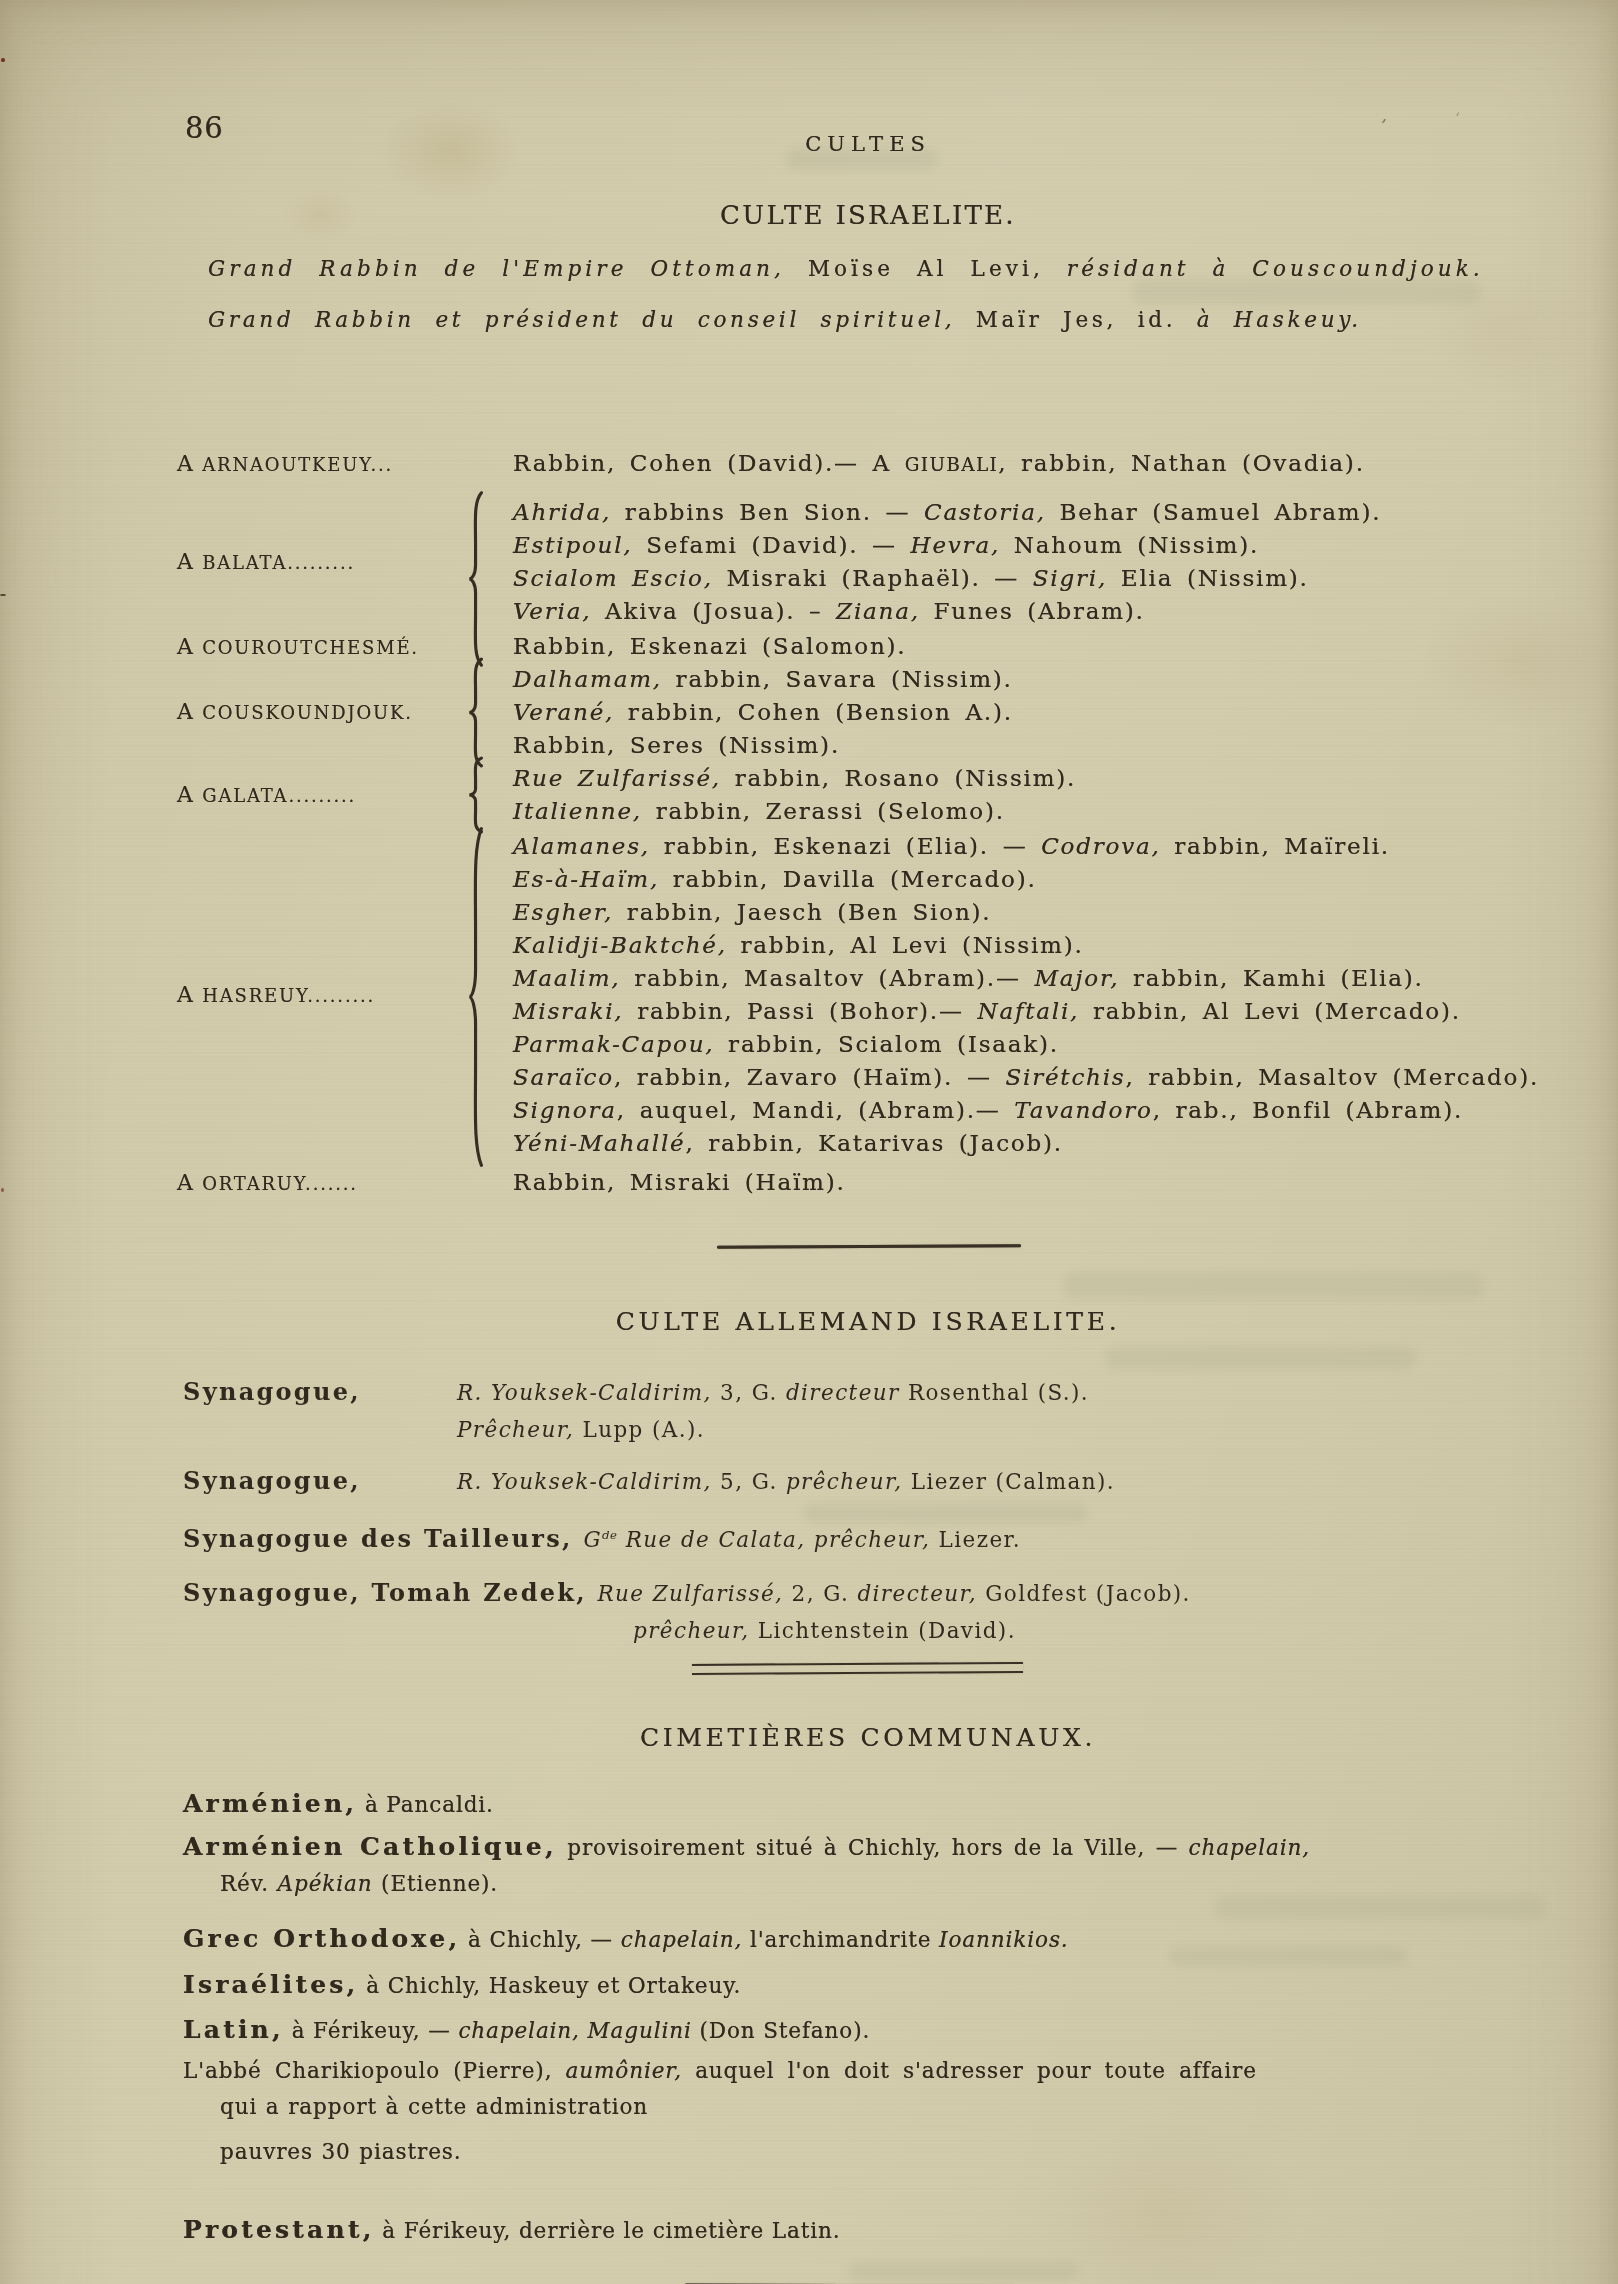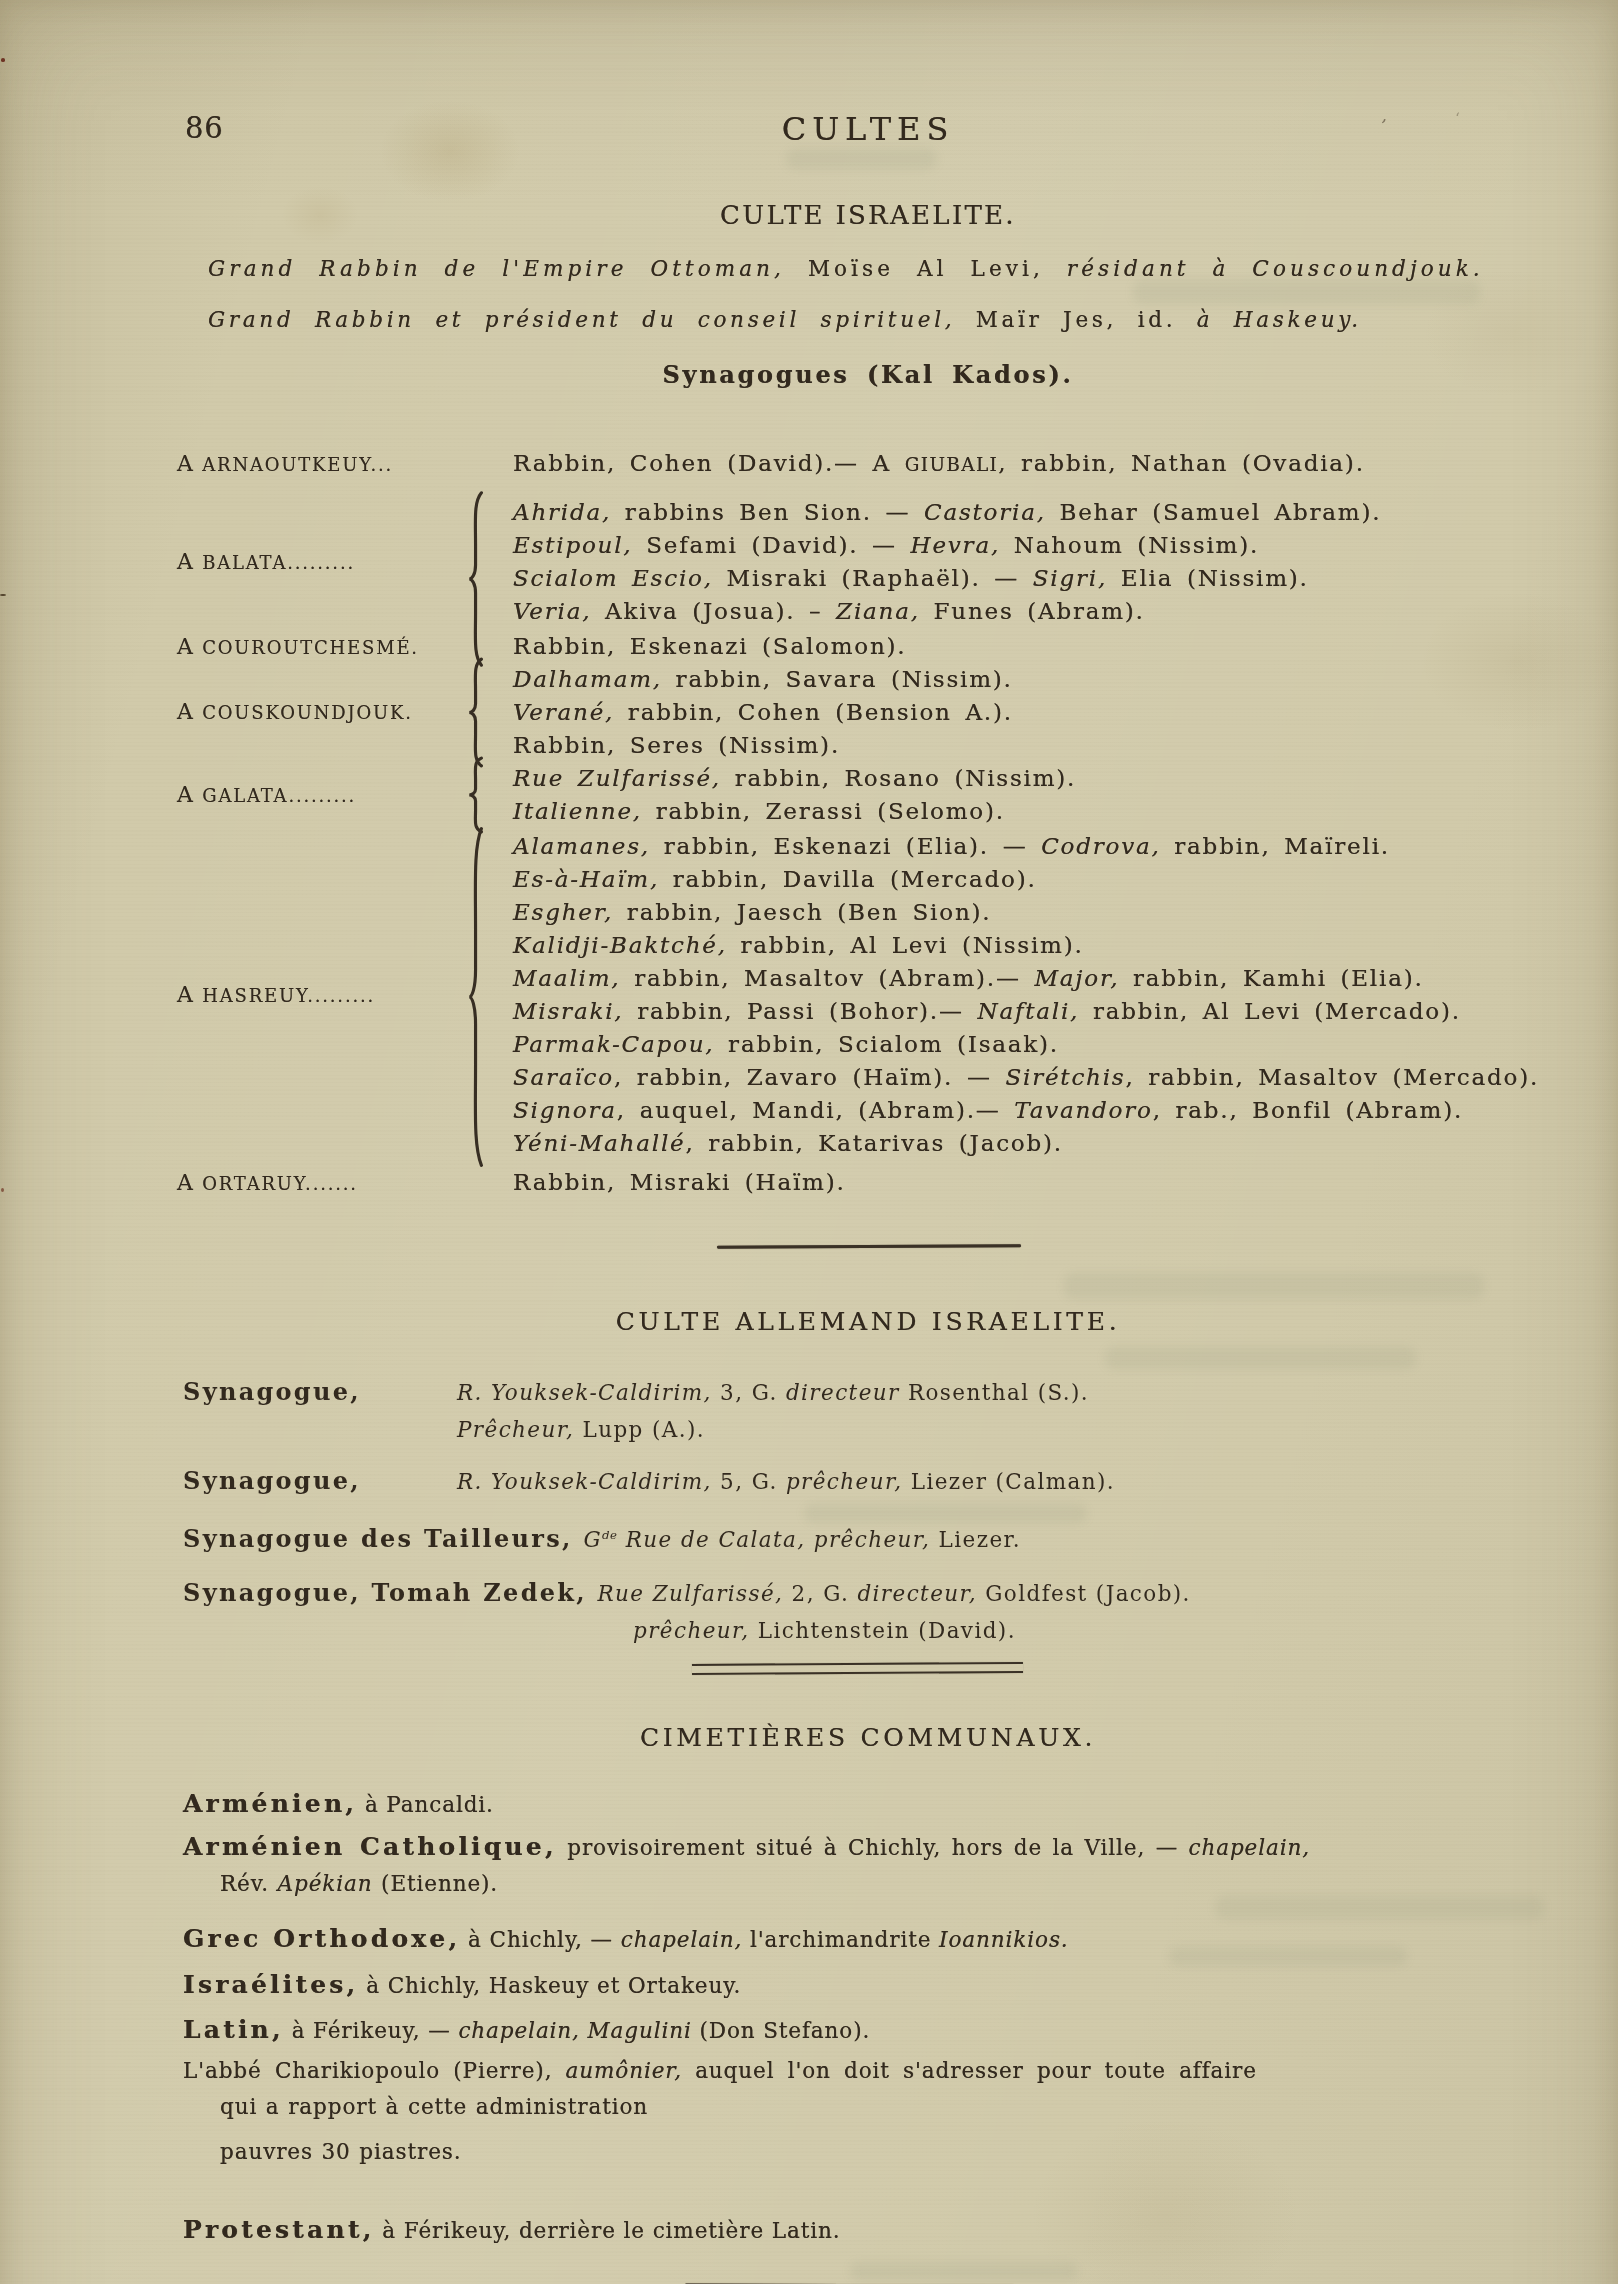--- a/index.html
+++ b/index.html
@@ -29,21 +29,21 @@
   .ghost{position:absolute;background:rgba(125,135,108,.11);filter:blur(4.1px);border-radius:10px;pointer-events:none;}
 
   .txt{position:absolute;white-space:nowrap;
        text-shadow:0 0 0.6px rgba(46,36,24,.55), 0.3px 0.3px 0 rgba(46,36,24,.22);}
   .it{font-style:italic;}
   .bd{font-weight:bold;font-size:25px;letter-spacing:3.2px;}
   .sc{font-size:.8em;letter-spacing:1.4px;}
   .sup{font-size:.55em;vertical-align:super;letter-spacing:0.5px;}
 
   .pagenum{left:185px;top:111px;font-size:29px;letter-spacing:0.9px;}
-  .runhead{left:137px;top:110px;width:1462px;text-align:center;font-size:32px;letter-spacing:6px;}
+  .runhead{left:137px;top:132px;width:1462px;text-align:center;font-size:21px;letter-spacing:6px;}
   .h-main{left:137px;top:200px;width:1462px;text-align:center;font-size:26px;letter-spacing:2.3px;}
   .grand{font-size:21.5px;}
   .g1{left:208px;top:256px;letter-spacing:4.1px;word-spacing:12px;}
   .g2{left:208px;top:307px;letter-spacing:3.7px;word-spacing:10px;}
   .h-syn{left:137px;top:360px;width:1462px;text-align:center;font-size:24px;font-weight:bold;letter-spacing:2.7px;word-spacing:6.4px;}
 
   
   .syntable{position:absolute;left:168px;top:421px;width:1398px;margin-top:26px;}
   .trow{position:relative;}
   .rowlabel{position:absolute;left:9px;font-size:18px;letter-spacing:1.8px;line-height:33px;
@@ -92,21 +92,20 @@
   <div class="ghost" style="left:1215px;top:1896px;width:329px;height:23px;"></div>
   <div class="ghost" style="left:1169px;top:1947px;width:238px;height:19px;"></div>
   <div class="ghost" style="left:850px;top:2262px;width:228px;height:18px;"></div>
 
   <div class="txt pagenum">86</div>
   <div class="txt runhead">CULTES</div>
 
   <div class="txt h-main">CULTE ISRAELITE.</div>
   <div class="txt grand g1"><span class="it">Grand Rabbin de l'Empire Ottoman, </span><span>Moïse Al Levi, </span><span class="it">résidant à Couscoundjouk.</span></div>
   <div class="txt grand g2"><span class="it">Grand Rabbin et président du conseil spirituel, </span><span>Maïr Jes, id. </span><span class="it">à Haskeuy.</span></div>
-  <div class="txt h-syn">Synagogues (Kal Kados).</div>
 
   <div class="syntable" id="syntable">
       <div class="trow single" style="margin-top: 0px;">
         <div class="rowlabel txt" style="position: absolute;">A ARNAOUTKEUY...</div>
         <div class="tlines">
           <div class="tline"><span>Rabbin, Cohen (David).— A </span><span class="sc">GIUBALI</span><span>, rabbin, Nathan (Ovadia).</span></div>
         </div>
       </div>
       <div class="trow braced" style="margin-top: 14.6px;">
         <div class="rowlabel txt" style="position: absolute;">A BALATA.........</div>

